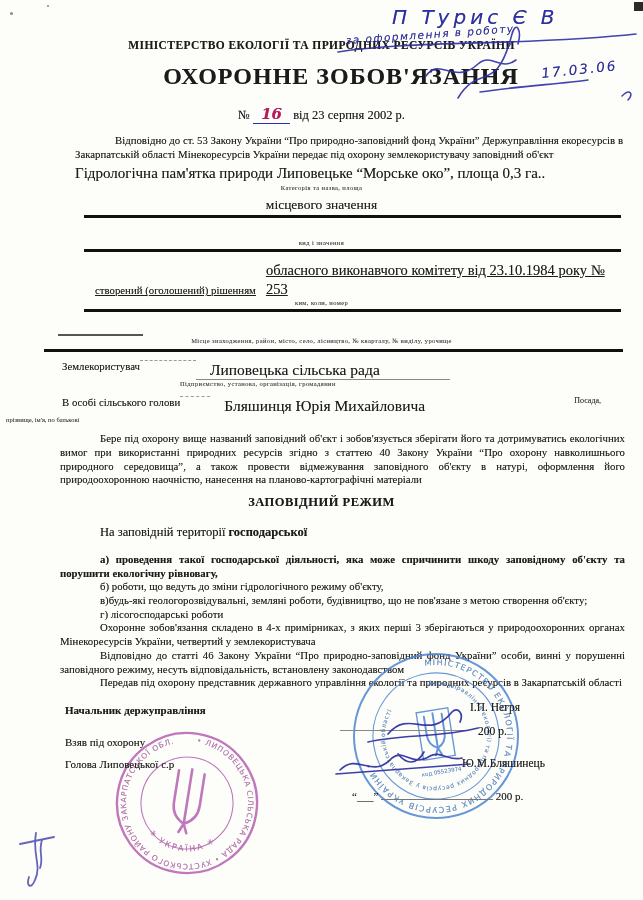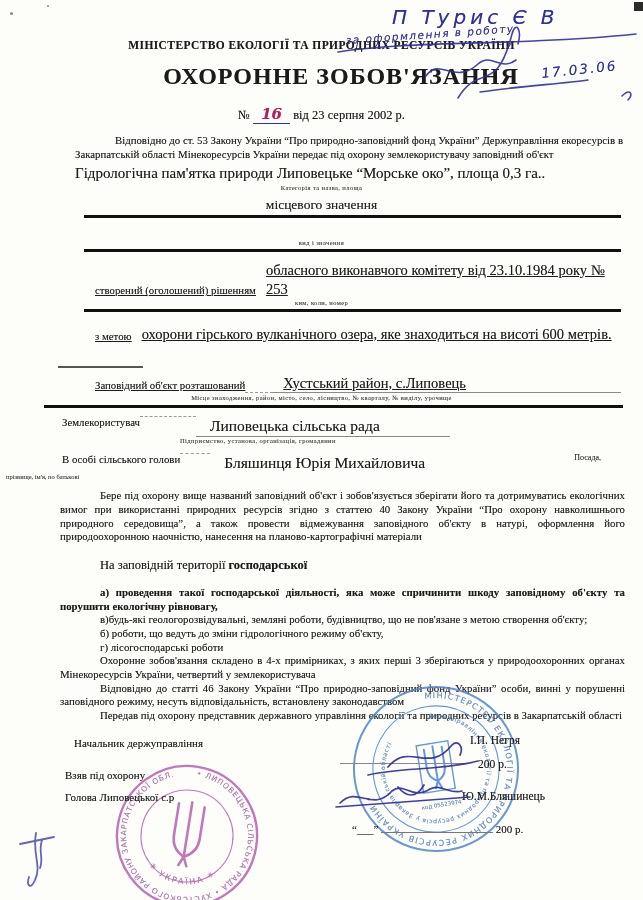--- a/index.html
+++ b/index.html
@@ -94,32 +94,23 @@
   <div class="cap">вид і значення</div>
   <div class="rule"></div>
 
   <div class="formline">
     <span class="lbl">створений (оголошений) рішенням</span>
     <span class="fill">обласного виконавчого комітету від 23.10.1984 року № 253</span>
   </div>
   <div class="cap">ким, коли, номер</div>
   <div class="rule"></div>
 
-  <div class="formline" style="margin-top:13px;">
-    <span class="lbl">з метою</span>
-    <span class="fill">охорони гірського вулканічного озера, яке знаходиться на висоті 600 метрів.</span>
-  </div>
 
   <div class="short-rule"></div>
 
-  <div class="formline" style="margin-top:6px;margin-right:22px;">
-    <span class="lbl">Заповідний об'єкт розташований</span>
-    <span class="gap-underline"></span>
-    <span class="fill flexfill">Хустський район, с.Липовець</span>
-  </div>
   <div class="cap">Місце знаходження, район, місто, село, лісництво, № кварталу, № виділу, урочище</div>
 
   <div class="fund-rule"></div>
 
   <div class="landline">
     <span class="lbl">Землекористувач</span>
     <span class="gap-underline" style="width:56px;"></span>
     <span class="fill thin-line" style="padding-right:70px;">Липовецька сільська рада</span>
   </div>
   <div class="cap-left">Підприємство, установа, організація, громадянин</div>
@@ -127,28 +118,29 @@
   <div class="landline" style="position:relative;">
     <span class="lbl">В особі сільського голови</span>
     <span class="gap-underline" style="width:30px;"></span>
     <span class="fill">Бляшинця Юрія Михайловича</span>
     <span class="cap-pos">Посада,</span>
   </div>
   <div class="cap-name">прізвище, ім'я, по батькові</div>
 
   <div class="para">Бере під охорону вище названий заповідний об'єкт і зобов'язується зберігати його та дотримуватись екологічних вимог при використанні природних ресурсів згідно з статтею 40 Закону України “Про охорону навколишнього природного середовища”, а також провести відмежування заповідного об'єкту в натурі, оформлення його природоохоронною наочністю, нанесення на планово-картографічні матеріали</div>
 
+  <div class="regime-head">ЗАПОВІДНИЙ РЕЖИМ</div>
 
   <div class="forbid">
     <span>На заповідній території </span><b>господарської</b>
   </div>
 
   <div class="para" style="margin-top:12px;font-weight:bold;">а) проведення такої господарської діяльності, яка може спричинити шкоду заповідному об'єкту та порушити екологічну рівновагу,</div>
+  <div class="para" style="margin-top:0;">б) роботи, що ведуть до зміни гідрологічного режиму об'єкту,</div>
   <div class="para" style="margin-top:0;">в)будь-які геологорозвідувальні, земляні роботи, будівництво, що не пов'язане з метою створення об'єкту;</div>
-  <div class="para" style="margin-top:0;">б) роботи, що ведуть до зміни гідрологічного режиму об'єкту,</div>
   <div class="para" style="margin-top:0;">г) лісогосподарські роботи</div>
 
   <div class="para" style="margin-top:0;">Охоронне зобов'язання складено в 4-х примірниках, з яких перші 3 зберігаються у природоохоронних органах Мінекоресурсів України, четвертий у землекористувача</div>
   <div class="para" style="margin-top:0;">Відповідно до статті 46 Закону України “Про природно-заповідний фонд України” особи, винні у порушенні заповідного режиму, несуть відповідальність, встановлену законодавством</div>
   <div class="para" style="margin-top:0;">Передав під охорону  представник державного управління екології та природних ресурсів в Закарпатській області</div>
 
   <div class="sig-block">
 
     <svg class="stamp" style="left:350px;top:-44px;transform:rotate(-9deg);opacity:.85;" width="172" height="172" viewBox="0 0 172 172">
       <defs>
@@ -181,21 +173,21 @@
       </g>
       <text fill="#b257ae" font-size="7.5" letter-spacing=".8"><textPath href="#pOut">• ЛИПОВЕЦЬКА СІЛЬСЬКА РАДА • ХУСТСЬКОГО РАЙОНУ ЗАКАРПАТСЬКОЇ ОБЛ.</textPath></text>
       <text fill="#b257ae" font-size="8" letter-spacing="2"><textPath href="#pIn" startOffset="22">✳ УКРАЇНА ✳</textPath></text>
       <g fill="none" stroke="#b257ae" stroke-width="2.6" stroke-linecap="round">
         <path d="M62,44 V76 Q62,90 75,96 Q88,90 88,76 V44"></path>
         <path d="M75,41 V96"></path>
         <path d="M75,96 l-4,9 M75,96 l4,9"></path>
       </g>
     </svg>
 
-    <div class="abs sig-label" style="left:74px;top:10px;">Начальник держуправління</div>
+    <div class="abs sig-label" style="left:65px;top:10px;font-weight:bold;">Начальник держуправління</div>
     <div class="abs sig-name" style="left:470px;top:6px;text-align:center;">І.П. Негря</div>
     <div class="abs thin-line" style="left:340px;top:36px;width:125px;"></div>
     <div class="abs sig-name" style="left:478px;top:30px;">200  р.</div>
 
     <div class="abs sig-label" style="left:65px;top:42px;">Взяв під охорону</div>
     <div class="abs sig-label" style="left:65px;top:64px;">Голова Липовецької с.р</div>
     <div class="abs sig-name" style="left:462px;top:62px;">Ю.М.Бляшинець</div>
 
     <div class="abs" style="left:352px;top:96px;font-size:11px;">
       <span>“___”</span>

